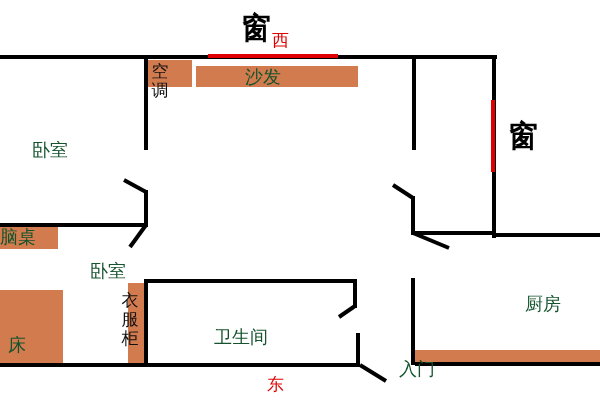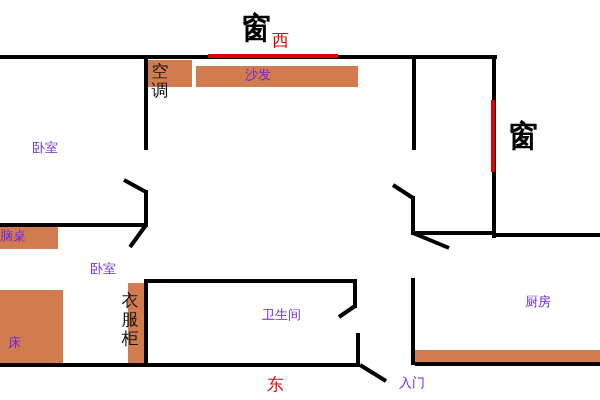--- a/index.html
+++ b/index.html
@@ -2,21 +2,21 @@
 <html><head>
   <meta charset="utf-8">
   <style>
     html, body { margin: 0; padding: 0; background: #ffffff; }
     body { width: 600px; height: 400px; overflow: hidden; position: relative; font-family: "DejaVu Sans", "Liberation Sans", sans-serif; }
     #plan { position: absolute; left: 0; top: 0; width: 600px; height: 400px; }
     .wall { stroke: #000; stroke-width: 4; fill: none; stroke-linecap: square; }
     .door { stroke: #000; stroke-width: 4; fill: none; stroke-linecap: butt; }
     .win { stroke: #e00000; stroke-width: 4; fill: none; }
     .furn { fill: #d17b4f; }
-    .lbl { position: absolute; color: #6d28d9; font-size: 13px; line-height: 1; white-space: nowrap; }
+    .lbl { position: absolute; color: #14532d; font-size: 18px; line-height: 1; white-space: nowrap; }
     .vlbl { position: absolute; color: #111; font-size: 17px; line-height: 19px; width: 18px; text-align: center; }
     .big { font-size: 30px; font-weight: bold; color: #000; }
     .dir { color: #e00000; font-size: 17px; }
   </style>
 </head>
 <body>
 
 <svg id="plan" viewBox="0 0 600 400" xmlns="http://www.w3.org/2000/svg">
 
   <rect class="furn" x="147" y="60" width="45" height="27"></rect>
@@ -67,26 +67,26 @@
 <span class="lbl dir" style="left:272px; top:32px;">西</span>
 <span class="lbl big" style="left:508px; top:121px;">窗</span>
 
 <div class="vlbl" style="left:151px; top:62px;">
   <div>空</div>
   <div>调</div>
 </div>
 <span class="lbl" style="left:245px; top:68px;">沙发</span>
 
 <span class="lbl" style="left:32px; top:141px;">卧室</span>
-<span class="lbl" style="left:0px; top:229px;">脑桌</span>
+<span class="lbl" style="left:0px; top:229px;font-family:Liberation Mono, monospace;">脑桌</span>
 <span class="lbl" style="left:90px; top:262px;">卧室</span>
 <span class="lbl" style="left:8px; top:336px;">床</span>
 
 <div class="vlbl" style="left:121px; top:291px;">
   <div>衣</div>
   <div>服</div>
   <div>柜</div>
 </div>
 
-<span class="lbl" style="left:214px; top:308px;margin-left:48px;">卫生间</span>
+<span class="lbl" style="left:214px; top:328px;">卫生间</span>
 <span class="lbl" style="left:525px; top:296px;font-family:Liberation Mono, monospace;">厨房</span>
 <span class="lbl dir" style="left:267px; top:376px;">东</span>
-<span class="lbl" style="left:399px; top:376px;">入门</span>
+<span class="lbl" style="left:399px; top:360px;">入门</span>
 
 </body></html>

